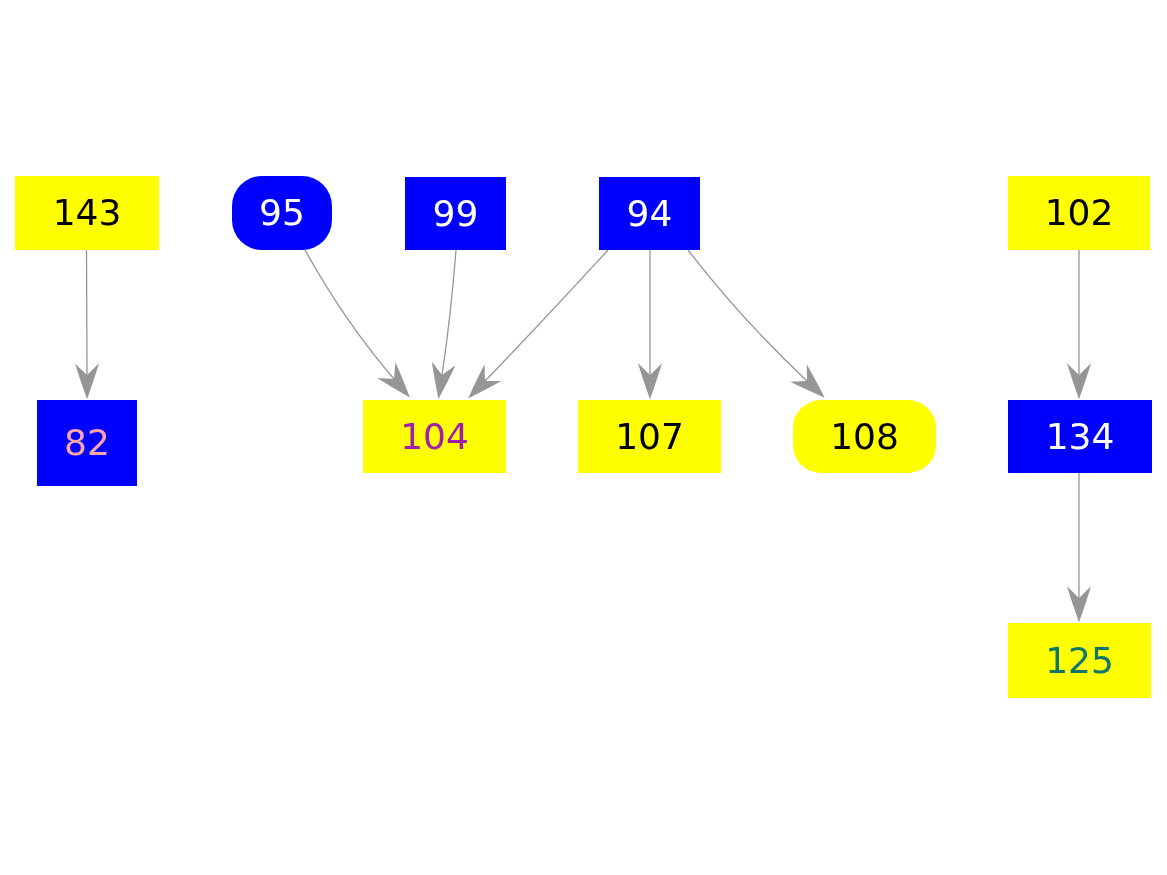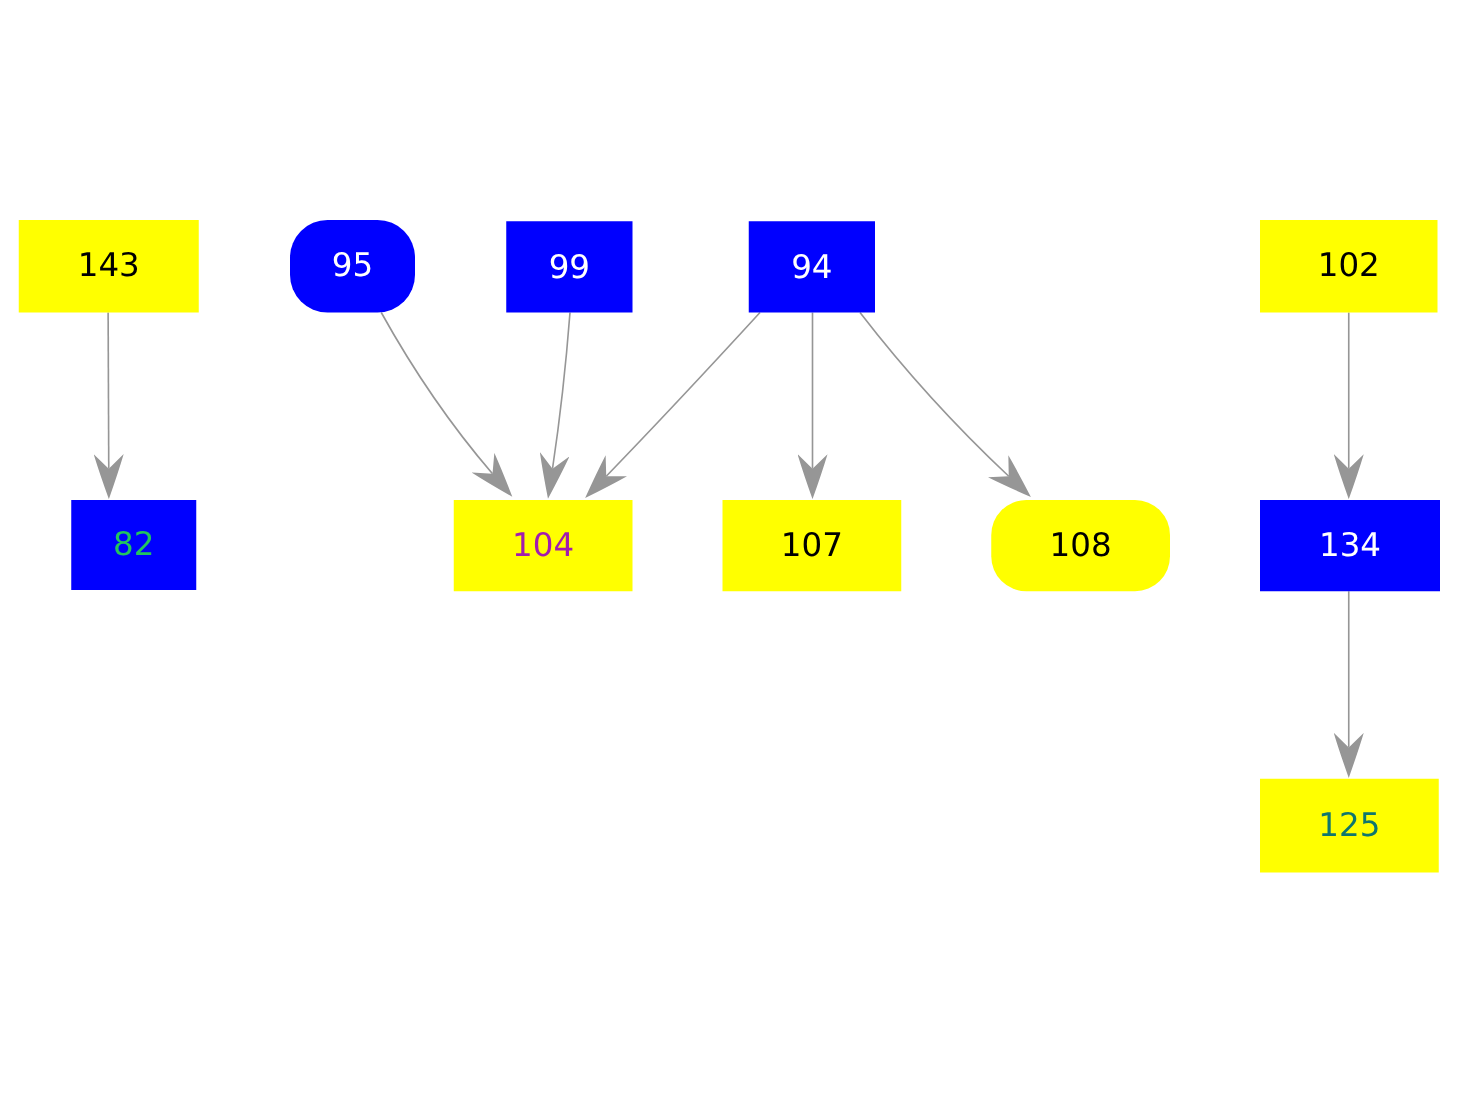--- a/index.html
+++ b/index.html
@@ -17,21 +17,21 @@
     position: absolute;
     left: 0;
     top: 0;
     pointer-events: none;
   }
   .node {
     position: absolute;
     display: flex;
     align-items: center;
     justify-content: center;
-    font-size: 26px;
+    font-size: 36px;
     line-height: 1;
     user-select: none;
   }
 </style>
 </head>
 <body>
 
 <div id="canvas" style="width: 1167px; height: 875px; background: rgb(255, 255, 255);">
   <svg id="edges-layer" xmlns="http://www.w3.org/2000/svg" width="1167" height="875" viewBox="0 0 1167 875">
     <defs>
@@ -59,21 +59,21 @@
       </div>
       <div class="node" style="left: 405px; top: 177px; width: 101px; height: 73px; background: rgb(0, 0, 255); color: rgb(255, 255, 255);">
         <span>99</span>
       </div>
       <div class="node" style="left: 599px; top: 177px; width: 101px; height: 73px; background: rgb(0, 0, 255); color: rgb(255, 255, 255);">
         <span>94</span>
       </div>
       <div class="node" style="left: 1008px; top: 176px; width: 142px; height: 74px; background: rgb(255, 255, 0); color: rgb(0, 0, 0);">
         <span>102</span>
       </div>
-      <div class="node" style="left: 37px; top: 400px; width: 100px; height: 72px; background: rgb(0, 0, 255); color: #22c55e; margin-left: 20px;">
+      <div class="node" style="left: 37px; top: 400px; width: 100px; height: 86px; background: rgb(0, 0, 255); color: #fca5a5;">
         <span>82</span>
       </div>
       <div class="node" style="left: 363px; top: 400px; width: 143px; height: 73px; background: rgb(255, 255, 0); color: #a21caf;">
         <span>104</span>
       </div>
       <div class="node" style="left: 578px; top: 400px; width: 143px; height: 73px; background: rgb(255, 255, 0); color: rgb(0, 0, 0);">
         <span>107</span>
       </div>
       <div class="node" style="left: 793px; top: 400px; width: 143px; height: 73px; background: rgb(255, 255, 0); color: rgb(0, 0, 0); border-radius: 28px;">
         <span>108</span>

